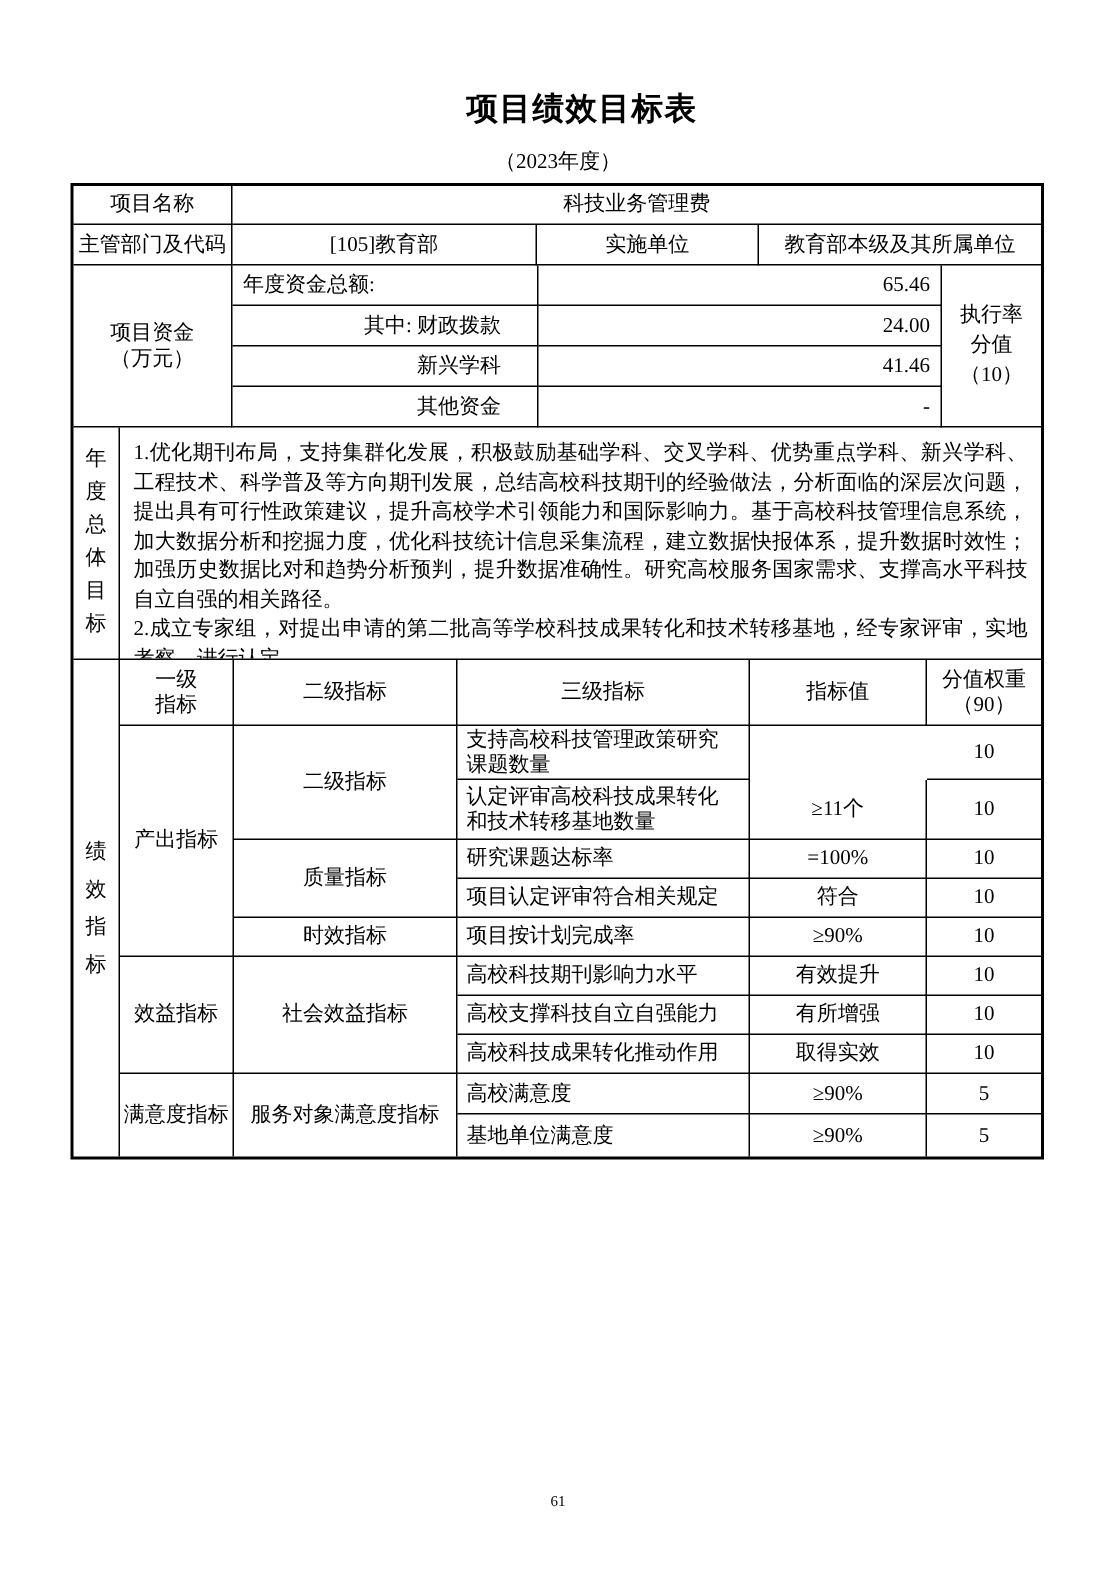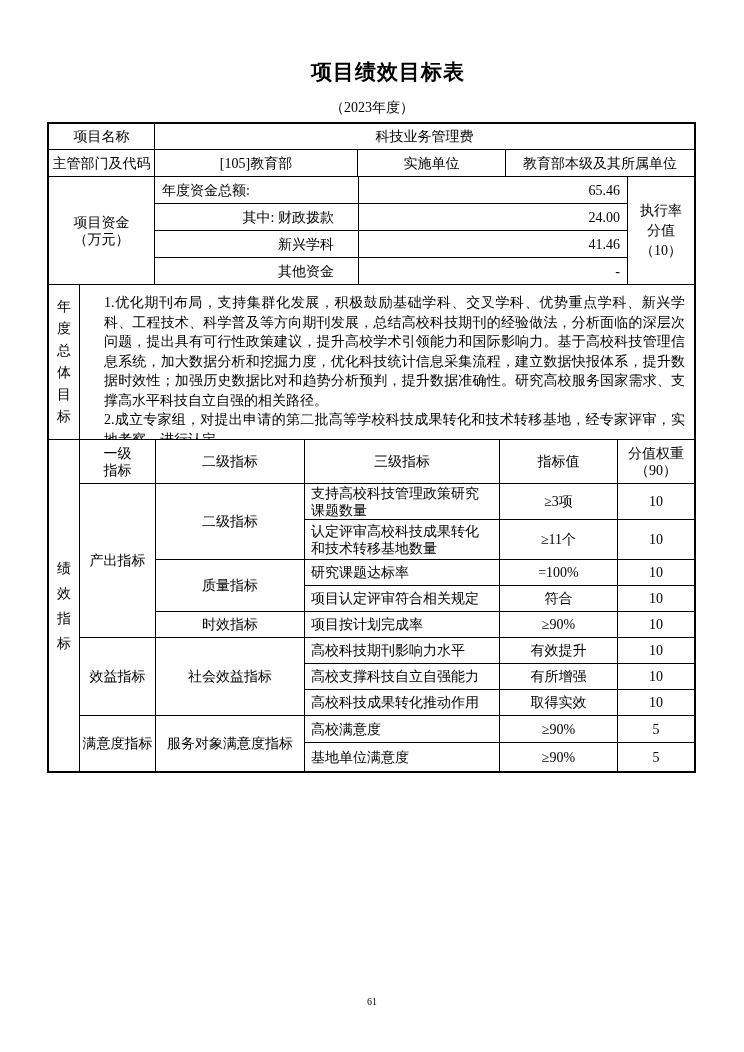--- a/index.html
+++ b/index.html
@@ -27,21 +27,21 @@
   .no-b{border-bottom:none;}
   .left{justify-content:flex-start;text-align:left;padding-left:7px;}
   .right{justify-content:flex-end;text-align:right;padding-right:7px;}
   .pad-r-lg{padding-right:24px;}
   .lines span{display:block;}
   .vcell span{display:block;width:16px;word-break:break-all;text-align:center;}
   .vh22 span{line-height:22px;}
   .vh24 span{line-height:25px;}
   .goal-text{display:block;padding:8px 9px 4px 9px;text-align:justify;
     font-size:14px;line-height:19.5px;}
-  .goal-text div{text-align:justify;margin-left:15px;}
+  .goal-text div{text-align:justify;}
   .l3cell{justify-content:flex-start;text-align:left;padding-left:6px;padding-right:20px;}
   .pagenum{position:absolute;top:996px;left:0;width:100%;text-align:center;font-size:10px;}
 </style>
 </head>
 <body>
 
 <div class="sheet">
 
   <div class="title">项目绩效目标表</div>
   <div class="subtitle">（2023年度）</div>
@@ -111,21 +111,20 @@
             <span>（90）</span>
           </span>
       </div>
 
       <div class="cell" style="grid-area:2/2/7/3">产出指标</div>
       <div class="cell" style="grid-area:2/3/4/4">二级指标</div>
 
       <div class="cell l3cell" style="grid-area:2/4/3/5">
           <span>支持高校科技管理政策研究课题数量</span>
         </div>
-      <div class="cell" style="grid-area:2/5/3/6">≥3项</div>
       <div class="cell no-r" style="grid-area:2/6/3/7">10</div>
 
       <div class="cell l3cell" style="grid-area:3/4/4/5">
           <span>认定评审高校科技成果转化和技术转移基地数量</span>
         </div>
       <div class="cell" style="grid-area:3/5/4/6">≥11个</div>
       <div class="cell no-r" style="grid-area:3/6/4/7">10</div>
 
       <div class="cell" style="grid-area:4/3/6/4">质量指标</div>
       <div class="cell l3cell" style="grid-area:4/4/5/5">

